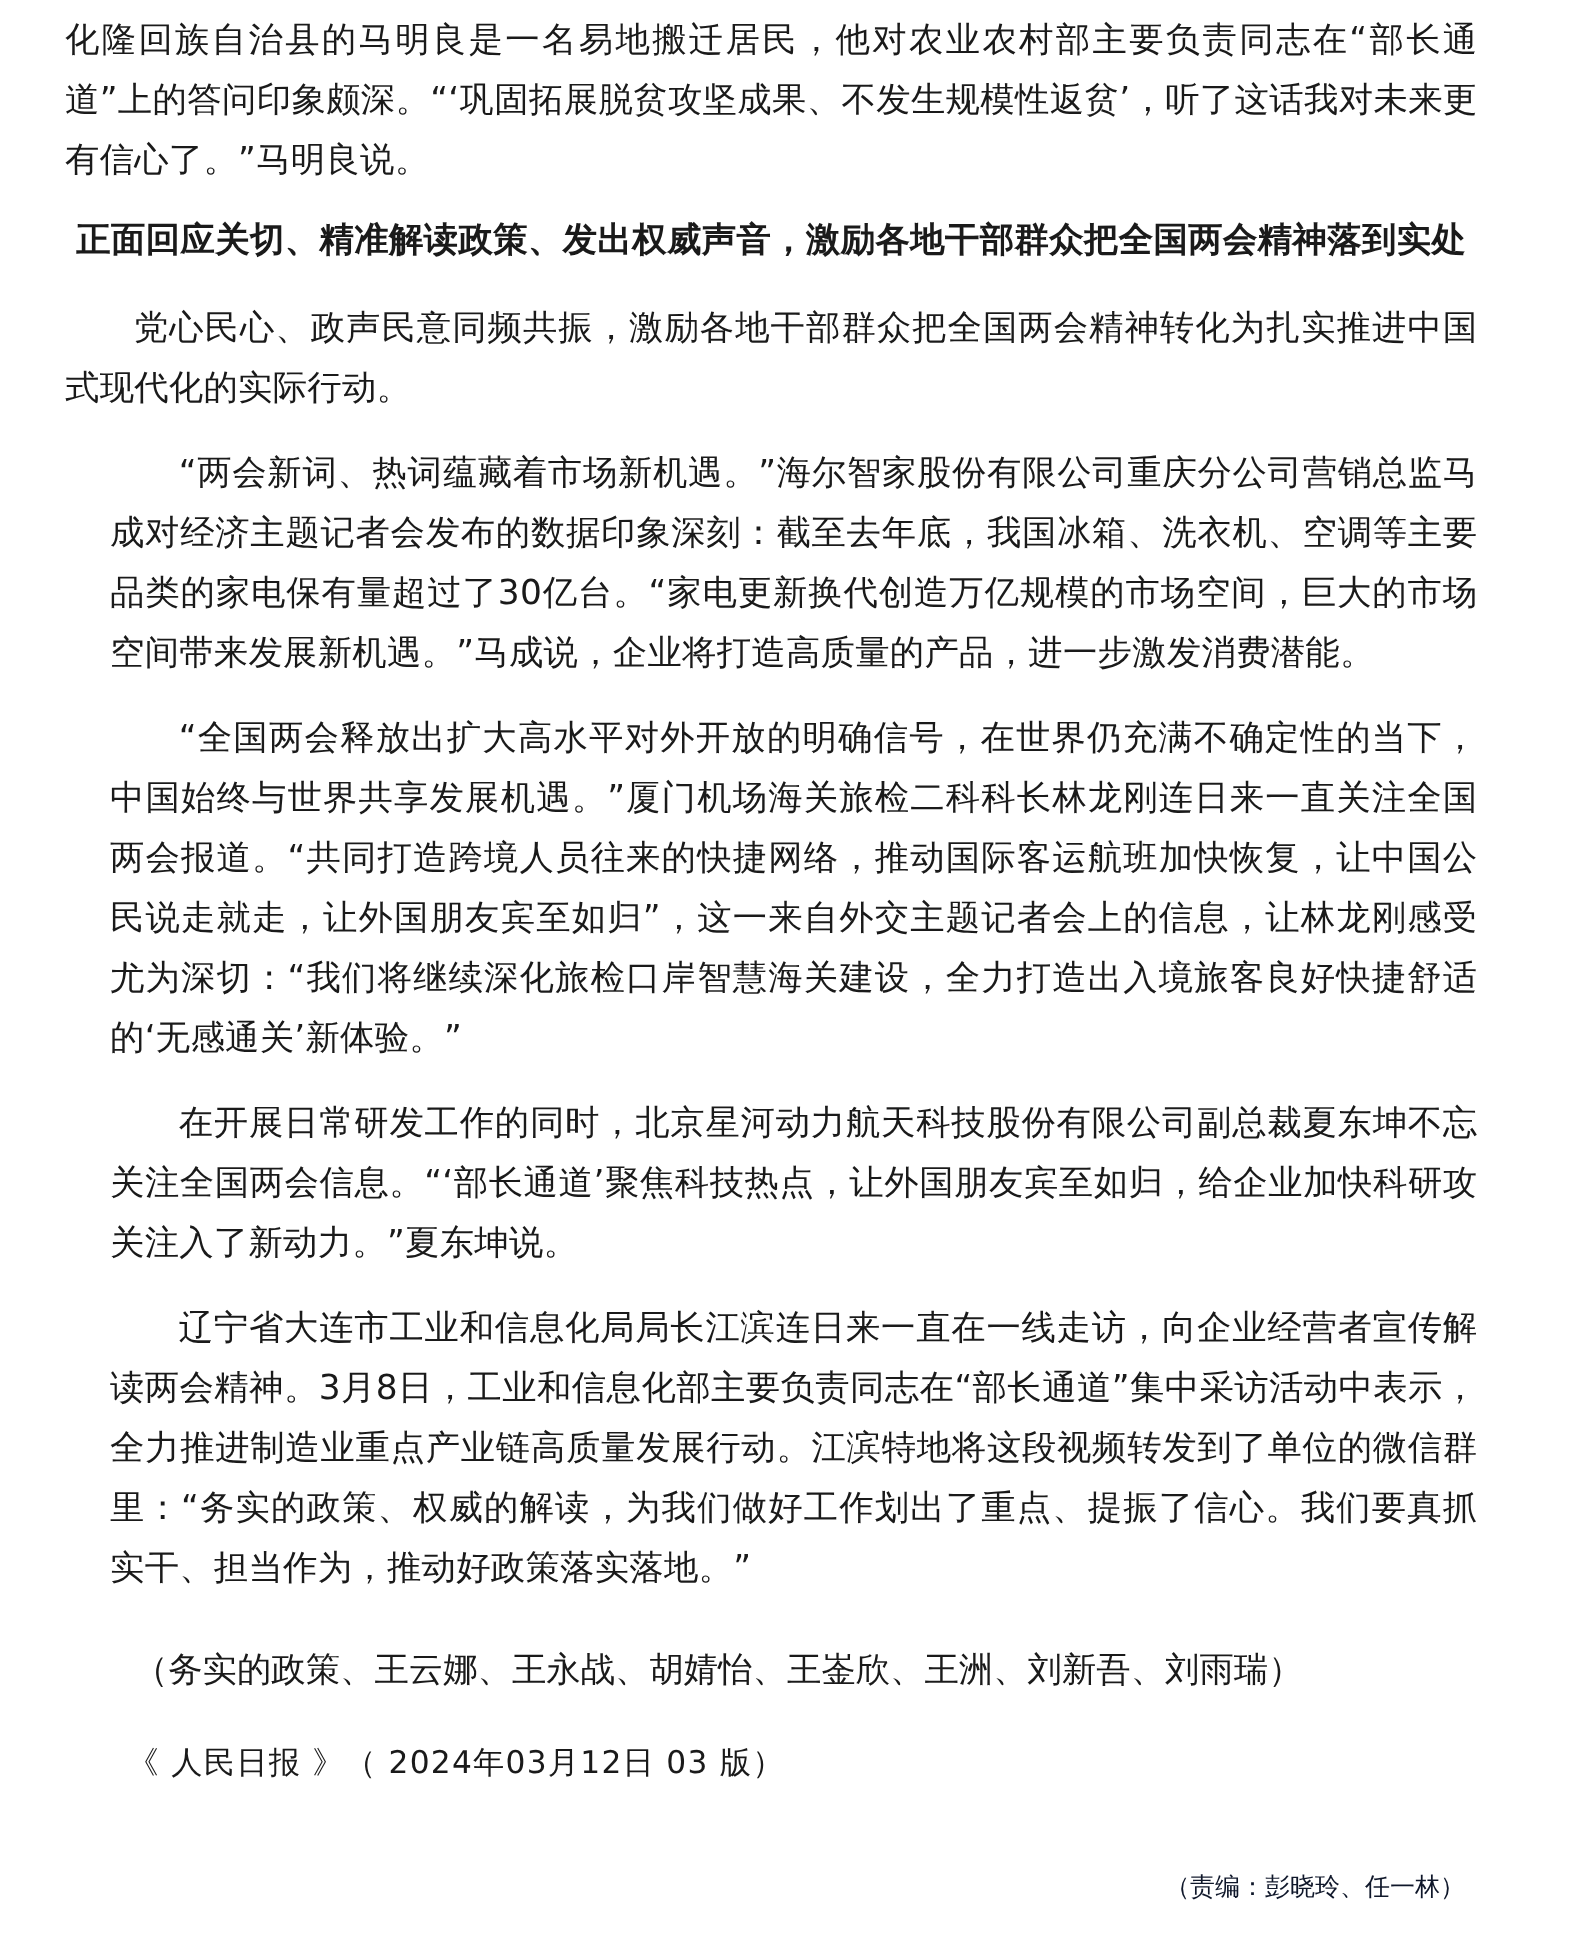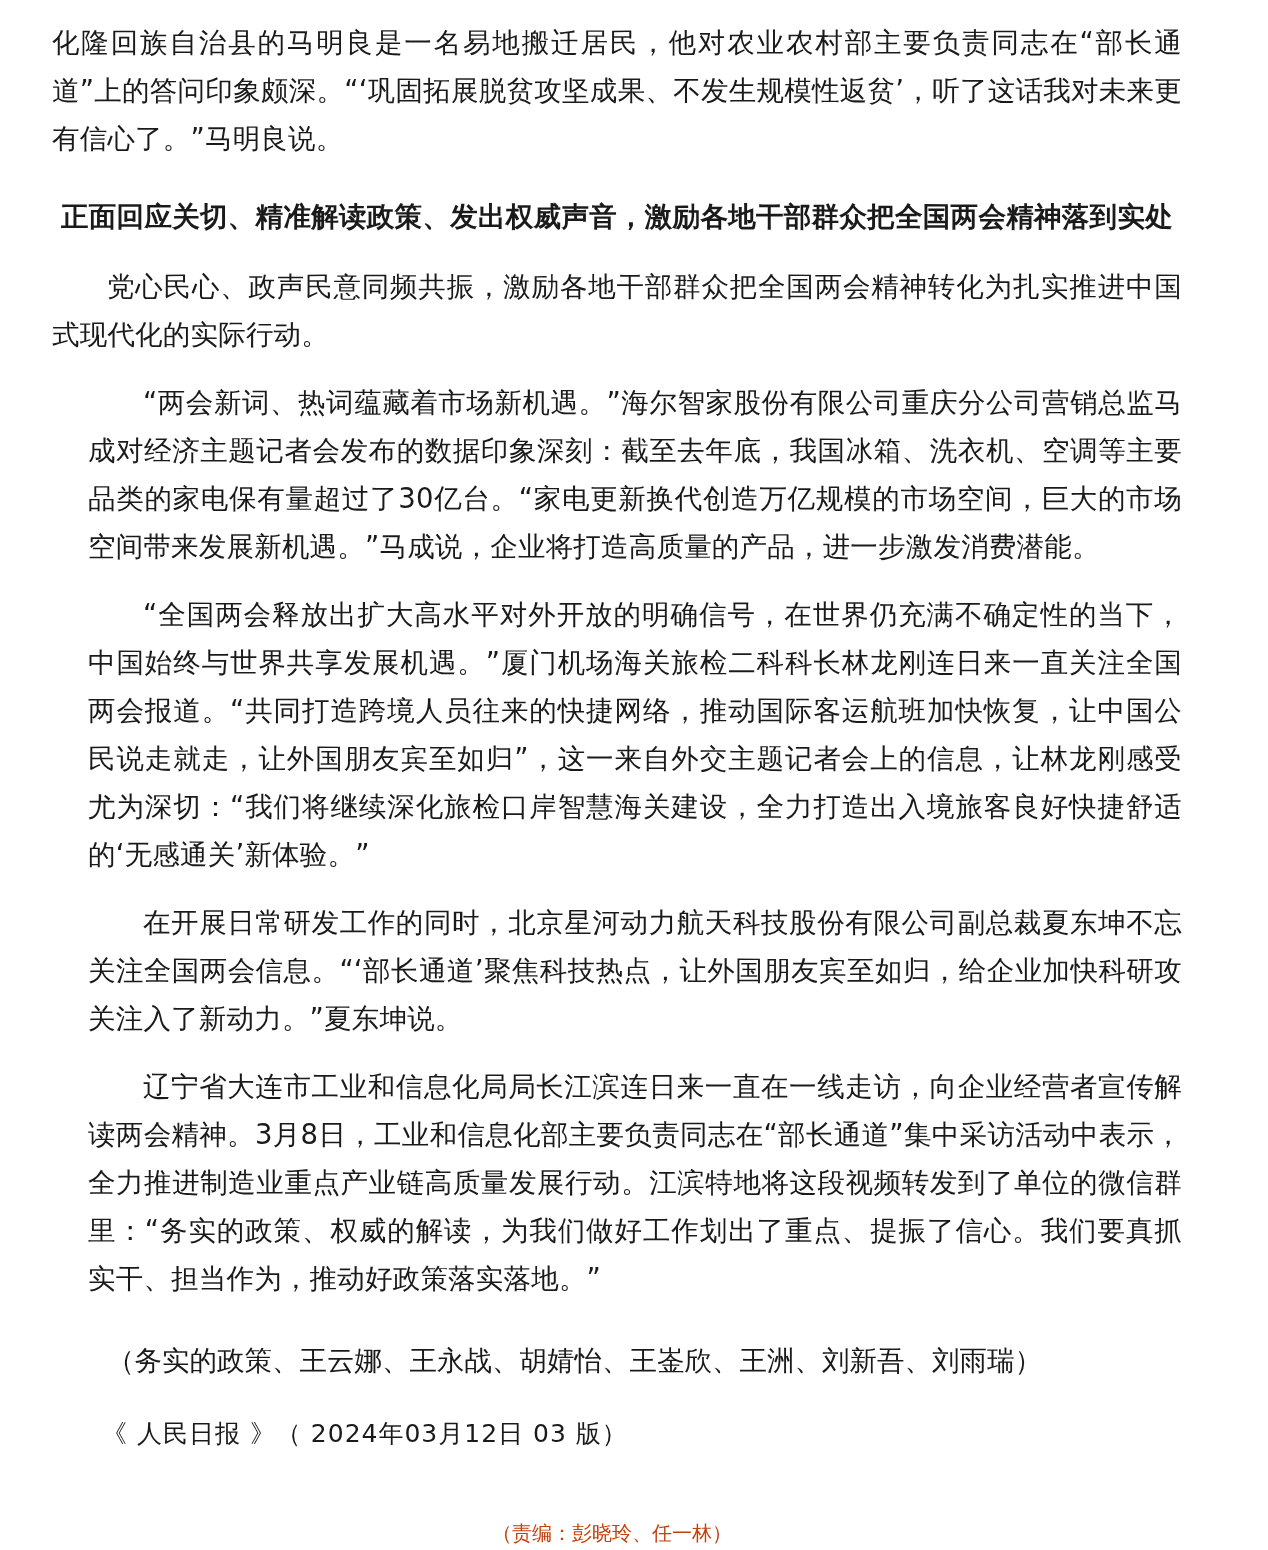--- a/index.html
+++ b/index.html
@@ -10,40 +10,40 @@
   body {
     width: 1268px;
     min-height: 1550px;
     font-family: "DejaVu Sans", "Liberation Sans", sans-serif;
     color: #1a1a1a;
   }
   .page {
     width: 1234px;
     min-height: 1550px;
     box-sizing: border-box;
-    padding: 18px 52px 0 52px;
+    padding: 8px 52px 0 52px;
     position: relative;
   }
   .para {
     font-size: 27.5px;
     line-height: 48px;
     text-align: justify;
     text-justify: inter-ideograph;
     margin: 0 0 6px 0;
     letter-spacing: 0.2px;
   }
   .indent {
     text-indent: 2em;
   }
   .subhead {
     font-size: 27.5px;
     line-height: 48px;
     font-weight: bold;
     text-align: center;
-    margin: 30px 0 22px 0;
+    margin: 16px 0 22px 0;
     letter-spacing: 0.3px;
   }
   .para-first {
     margin-top: 0;
   }
   .spaced {
     margin-top: 20px;
     margin-left: 36px;
   }
   .byline {
@@ -55,22 +55,22 @@
   .source {
     font-size: 25px;
     line-height: 48px;
     margin: 26px 0 0 0;
     text-indent: 2em;
     letter-spacing: 1px;
   }
   .editor {
     font-size: 20px;
     line-height: 30px;
-    text-align: center;
-    color: #c2410c;
+    text-align: right;
+    color: #0f172a;
     margin-top: 60px;
     padding-right: 10px;
   }
 </style>
 </head>
 <body>
 
 <div class="page">
 
   <p class="para para-first">化隆回族自治县的马明良是一名易地搬迁居民，他对农业农村部主要负责同志在“部长通道”上的答问印象颇深。“‘巩固拓展脱贫攻坚成果、不发生规模性返贫’，听了这话我对未来更有信心了。”马明良说。</p>

